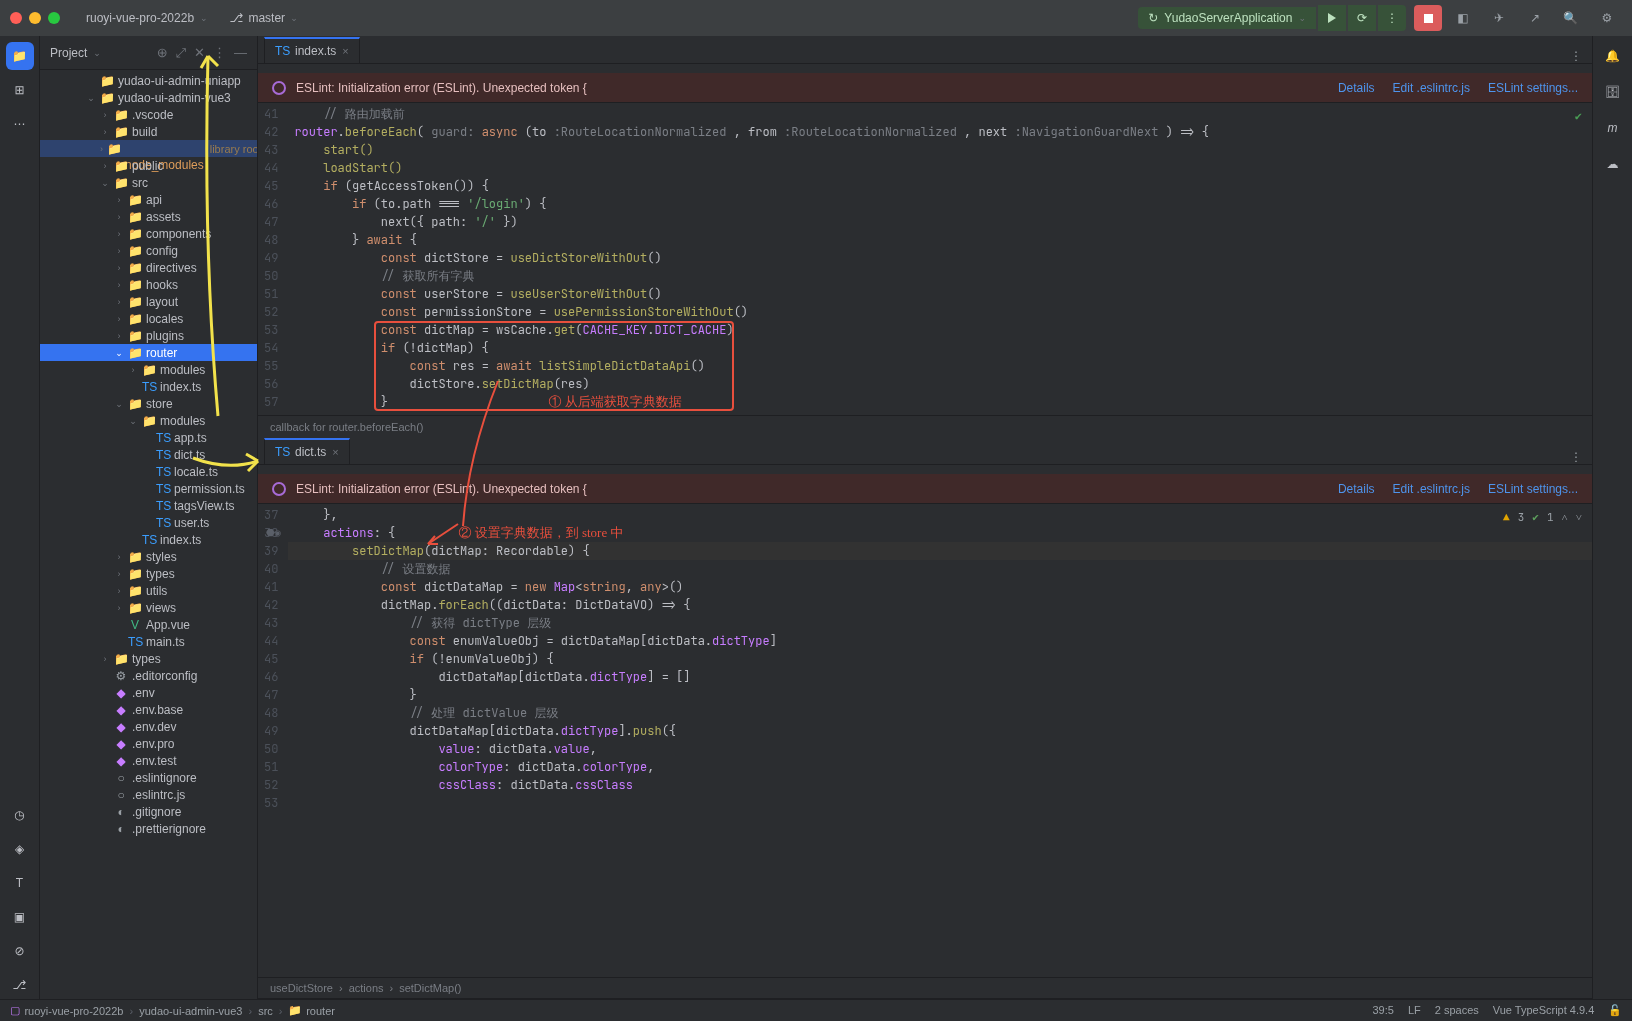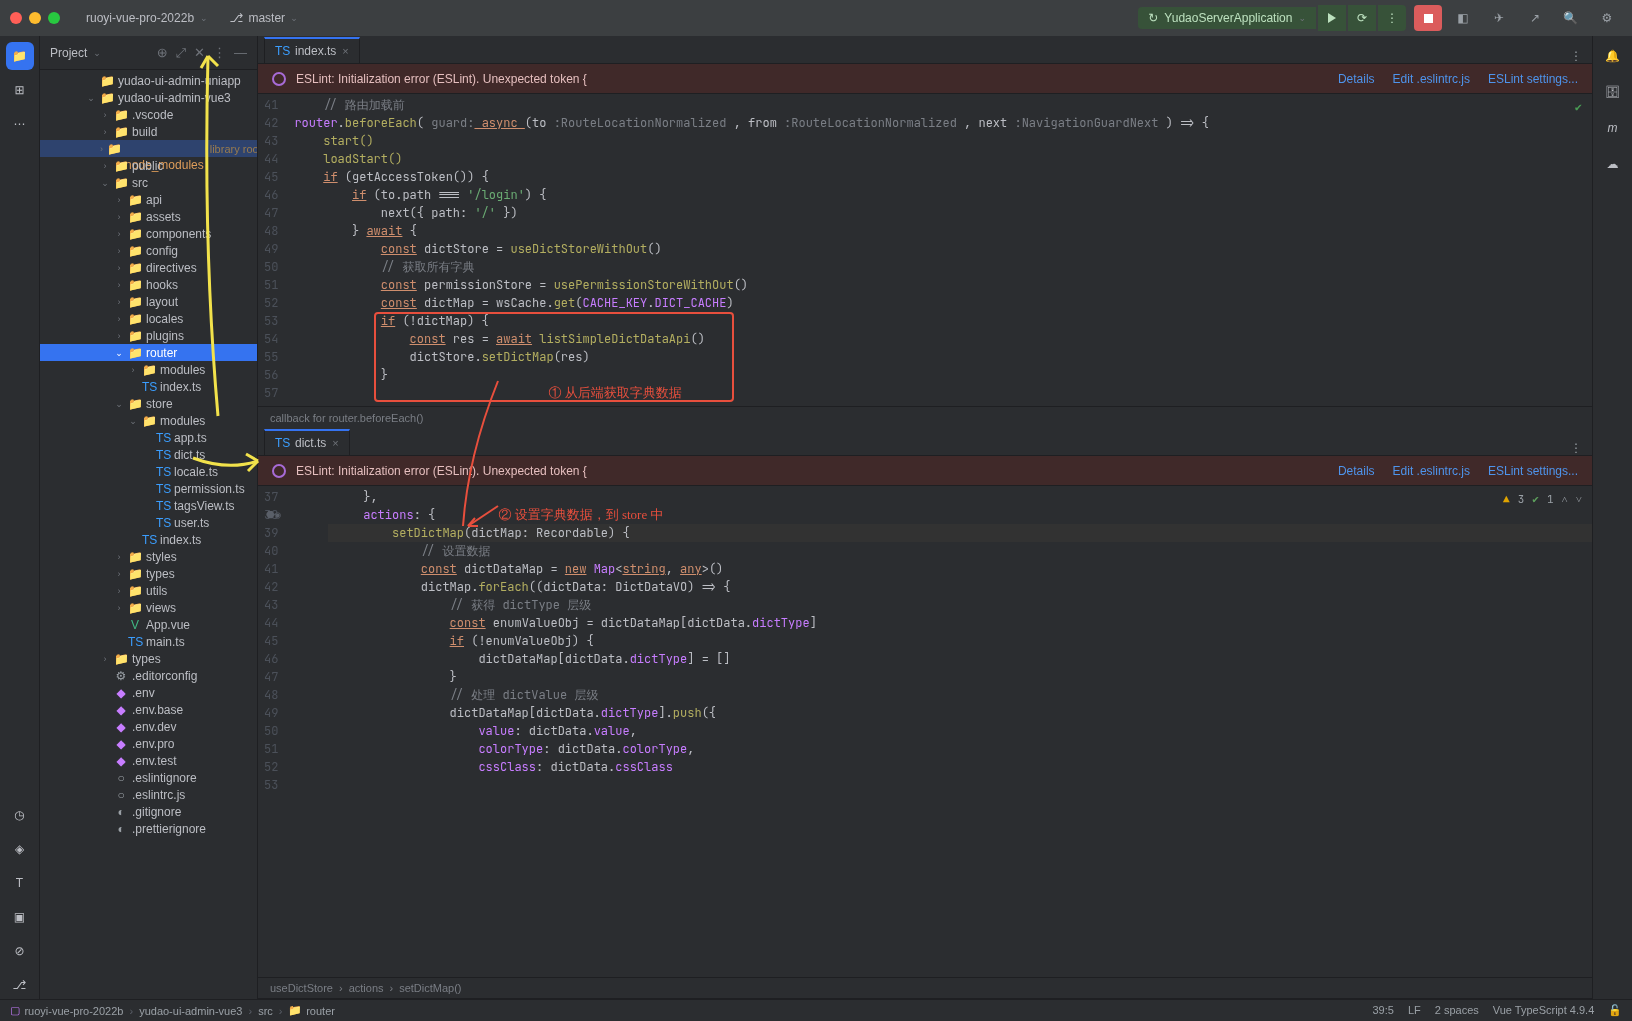--- a/index.html
+++ b/index.html
@@ -44,33 +44,33 @@
   .libroot { color:#987b4f; font-size:11px; margin-left:2px; }
   .nm { color:#df9d5a;margin-top:32px; }
 
   .editor-area { flex:1; display:flex; flex-direction:column; position:relative; min-width:0; }
   .tabs { height:28px; display:flex; align-items:flex-end; border-bottom:1px solid #1e1f22; padding-left:6px; }
   .tab { height:26px; display:flex; align-items:center; gap:6px; padding:0 10px; border:1px solid transparent; border-bottom:none; color:#bcbec4; }
   .tab.active { background:#2b2d30; border-color:#1e1f22; border-top:2px solid #3573f0; }
   .tab .close{ color:#6f737a; font-size:11px; }
   .tabs .more { margin-left:auto; padding:0 10px; color:#9aa0a6; }
 
-  .lint-bar { height:30px; display:flex; align-items:center; padding:0 14px; gap:10px; background:#402929; color:#e6bfbf; border-bottom:1px solid #1e1f22; }
+  .lint-bar { height:30px; display:flex; align-items:center; padding:0 14px; gap:10px; background:#402929; color:#e6bfbf; border-bottom:1px solid #1e1f22;margin-top:9px; }
   .lint-links { margin-left:auto; display:flex; gap:18px; }
   .lint-links span { color:#4e94ec; cursor:pointer; }
   .lint-icon { width:14px; height:14px; border:2px solid #a76bd6; border-radius:50%; }
 
   .code { display:flex; font-family: 'JetBrains Mono','Menlo',monospace; font-size:12px; line-height:18px; position:relative; }
   .gutter { background:#2b2d30; color:#4b5059; text-align:right; padding:2px 10px 2px 6px; user-select:none; }
   .gutter .gl{ height:18px; }
   .gut-mark { position:absolute; left:2px; font-size:10px; color:#5a5f68; }
   .code-inner { flex:1; padding:2px 0; position:relative; overflow:hidden; }
   .cl { height:18px; padding-left:6px; white-space:pre; }
   .cl.hl { background:#323232; }
-  .c-kw{color:#cf8e6d;text-decoration:underline;} .c-str{color:#6aab73;} .c-cm{color:#7a7e85;} .c-id{color:#c77dff;} .c-par{color:#7a7e85;} .c-yf{color:#b3ae60;}
+  .c-kw{color:#cf8e6d;} .c-str{color:#6aab73;} .c-cm{color:#7a7e85;} .c-id{color:#c77dff;} .c-par{color:#7a7e85;} .c-yf{color:#b3ae60;}
 
   .redbox { position:absolute; border:2px solid #e84f3d; border-radius:4px; pointer-events:none; }
   .red-text { color:#e84f3d; font-size:13px; font-family: -apple-system; position:absolute; }
   .breadcrumb-ctx { height:22px; padding:0 12px; color:#7a7e85; font-size:11px; display:flex; align-items:center; border-top:1px solid #1e1f22; background:#2b2d30; }
 
   .insp-badges { position:absolute; right:10px; top:4px; font-size:11px; display:flex; align-items:center; gap:8px; color:#9aa0a6; }
   .tri-y{ color:#e0a400; }
   .chk-g{ color:#5da05d; }
   .check-green { color:#499c54; position:absolute; right:10px; top:4px; }
 
@@ -411,20 +411,21 @@
           <div class="cl">    <span class="c-cm">// 路由加载前</span></div>
           <div class="cl"><span class="c-id">router</span><span>.</span><span class="c-yf">beforeEach</span><span>(</span> <span class="c-par">guard:</span><span class="c-kw"> async </span><span>(to</span><span class="c-par"> :RouteLocationNormalized </span><span>, from</span><span class="c-par"> :RouteLocationNormalized </span><span>, next</span><span class="c-par"> :NavigationGuardNext </span><span>) =&gt; {</span></div>
           <div class="cl">    <span class="c-yf">start()</span></div>
           <div class="cl">    <span class="c-yf">loadStart()</span></div>
           <div class="cl">    <span class="c-kw">if</span><span> (getAccessToken()) {</span></div>
           <div class="cl">        <span class="c-kw">if</span><span> (to.path === </span><span class="c-str">'/login'</span><span>) {</span></div>
           <div class="cl">            <span>next({ path: </span><span class="c-str">'/'</span><span> })</span></div>
           <div class="cl">        <span>} </span><span class="c-kw">await</span><span> {</span></div>
           <div class="cl">            <span class="c-kw">const</span><span> dictStore = </span><span class="c-yf">useDictStoreWithOut</span><span>()</span></div>
           <div class="cl">            <span class="c-cm">// 获取所有字典</span></div>
+          <div class="cl">            <span class="c-kw">const</span><span> userStore = </span><span class="c-yf">useUserStoreWithOut</span><span>()</span></div>
           <div class="cl">            <span class="c-kw">const</span><span> permissionStore = </span><span class="c-yf">usePermissionStoreWithOut</span><span>()</span></div>
           <div class="cl">            <span class="c-kw">const</span><span> dictMap = wsCache.</span><span class="c-yf">get</span><span>(</span><span class="c-id">CACHE_KEY</span><span>.</span><span class="c-id">DICT_CACHE</span><span>)</span></div>
           <div class="cl">            <span class="c-kw">if</span><span> (!dictMap) {</span></div>
           <div class="cl">                <span class="c-kw">const</span><span> res = </span><span class="c-kw">await</span><span class="c-yf"> listSimpleDictDataApi</span><span>()</span></div>
           <div class="cl">                <span>dictStore.</span><span class="c-yf">setDictMap</span><span>(res)</span></div>
           <div class="cl">            <span>}</span></div>
 
           <div class="redbox" style="left:86px; top:218px; width:360px; height:90px"></div>
           <div class="red-text" style="left:260px; top:290px">① 从后端获取字典数据</div>
         </div>
@@ -443,21 +444,21 @@
       </div>
       <div class="lint-bar">
         <span class="lint-icon"></span>
         <span>ESLint: Initialization error (ESLint). Unexpected token {</span>
         <div class="lint-links">
           <span>Details</span>
           <span>Edit .eslintrc.js</span>
           <span>ESLint settings...</span>
         </div>
       </div>
-      <div class="code" style="flex:1; position:relative;gap:40px;">
+      <div class="code" style="flex:1; position:relative;">
         <div class="gutter">
           <div class="gl">37</div>
             <div class="gl" style="position:relative"><span class="gut-mark">⬣◉</span>38</div>
           <div class="gl">39</div>
             <div class="gl">40</div>
             <div class="gl">41</div>
             <div class="gl">42</div>
             <div class="gl">43</div>
             <div class="gl">44</div>
             <div class="gl">45</div>

